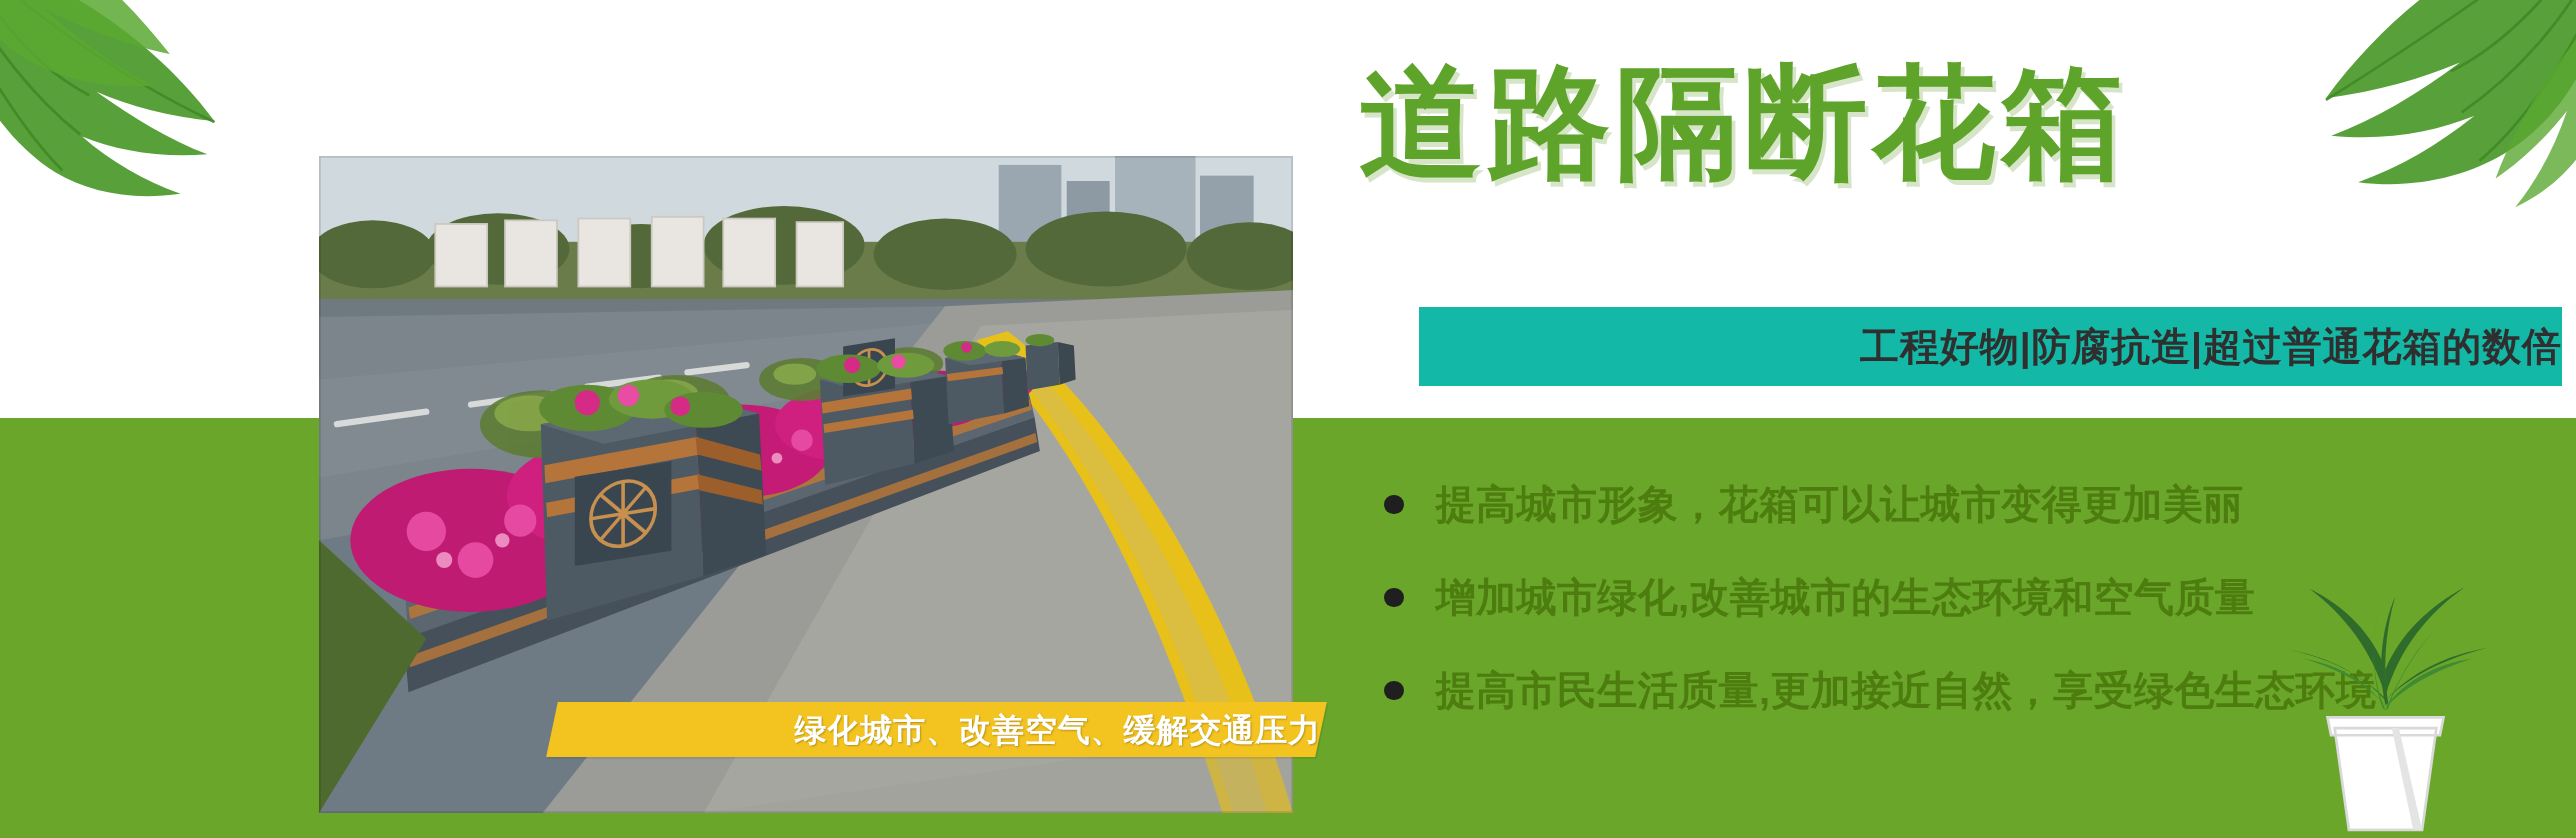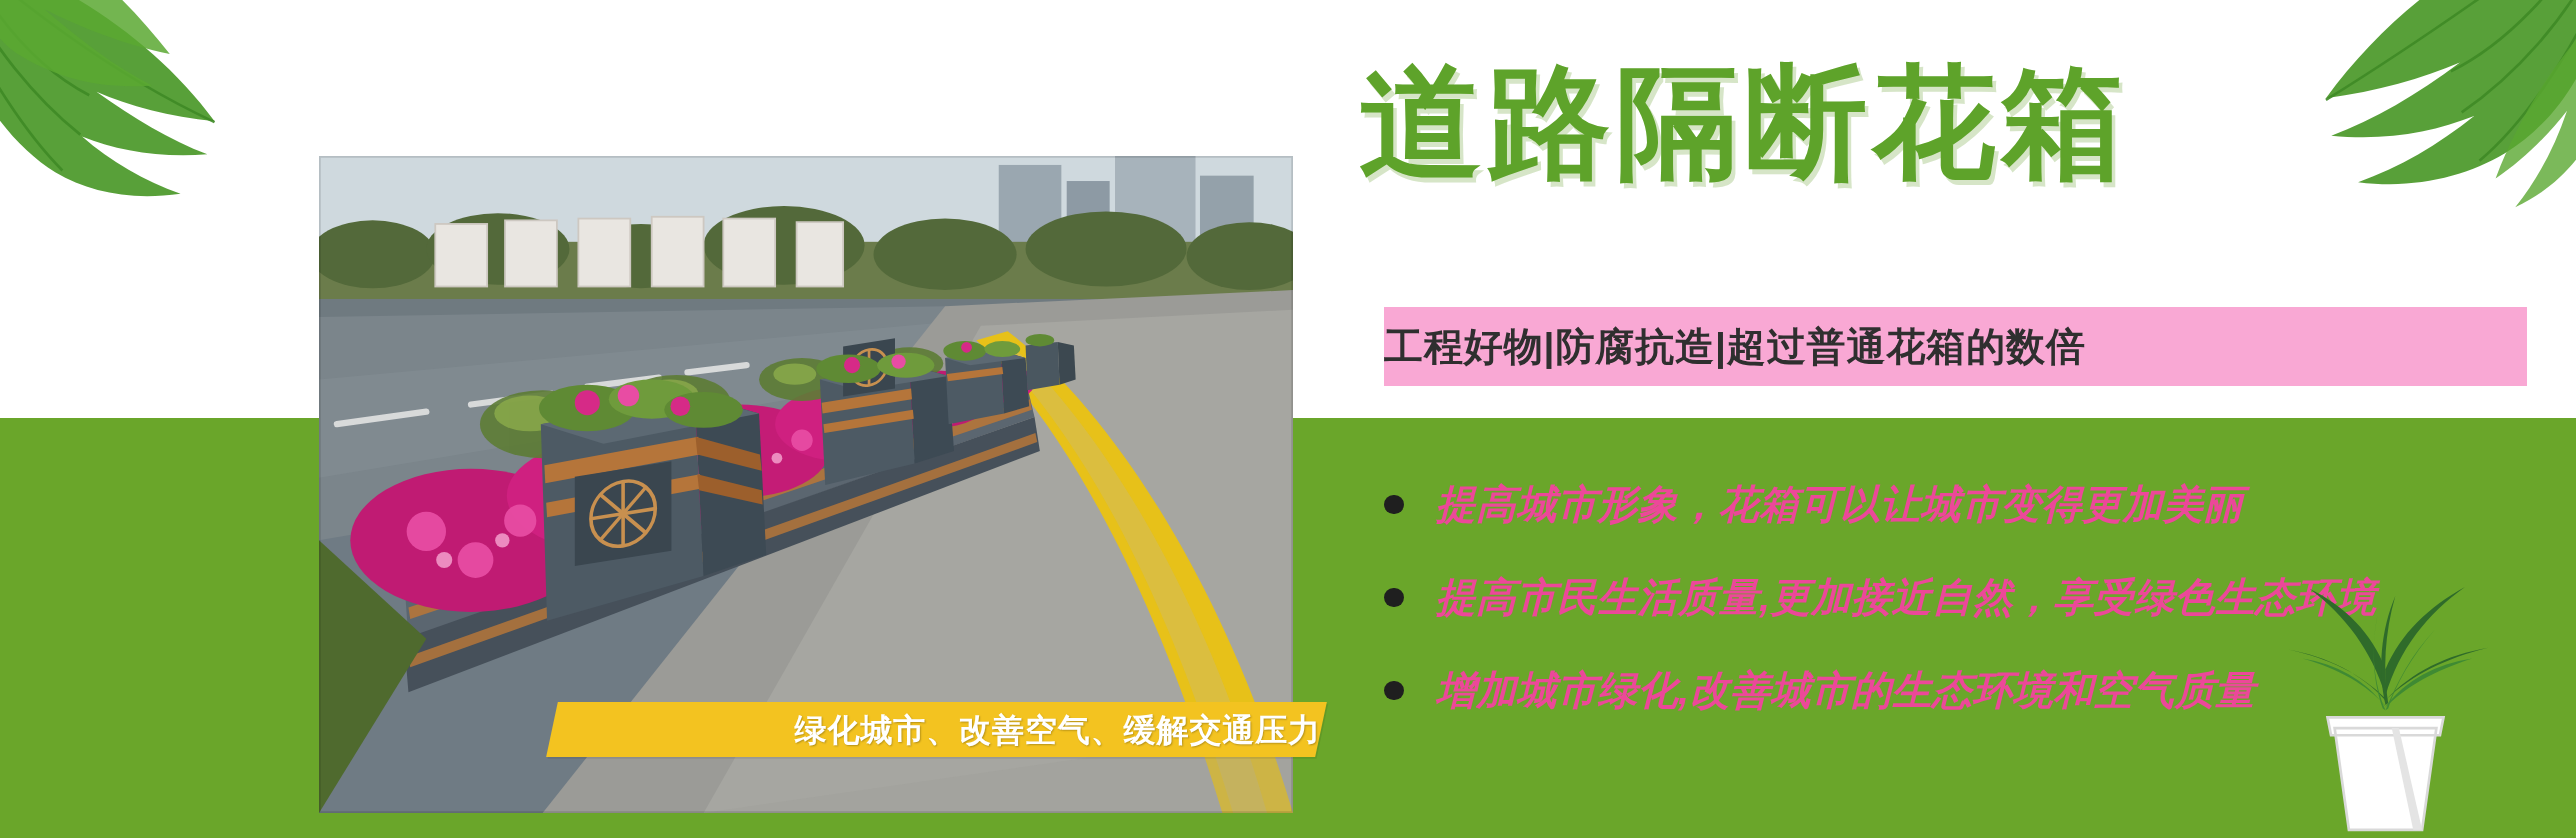--- a/index.html
+++ b/index.html
@@ -88,28 +88,28 @@
     font-weight: bold;
     color: #5ea32a;
     letter-spacing: 5.4px;
     line-height: 1;
     text-shadow: 3.6px 4.5px 0 rgba(120,170,70,0.30);
     white-space: nowrap;
   }
   
   .sub-banner {
     position: absolute;
-    left: 1384px;
+    left: 1419px;
     top: 307px;
     width: 1143px;
     height: 79px;
-    background: #f9a8d4;
+    background: #14b8a6;
     display: flex;
     align-items: center;
-    justify-content: flex-start;
+    justify-content: flex-end;
   }
   .sub-banner-text {
     color: #2f2f2f;
     font-size: 39px;
     font-weight: bold;
     letter-spacing: 0.9px;
     white-space: nowrap;
   }
   
   .bullets {
@@ -125,26 +125,25 @@
   }
   .bullet-dot {
     width: 19.7px;
     height: 19.7px;
     border-radius: 50%;
     background: #1f1f1f;
     flex: 0 0 19.7px;
     margin-right: 32px;
   }
   .bullet-text {
-    color: #ec4899;
+    color: #4d7c0f;
     font-size: 40px;
     font-weight: bold;
     letter-spacing: 0.4px;
     white-space: nowrap;
-    font-style: italic;
   }
   
   .plant {
     position: absolute;
     right: 70px;
     bottom: 0px;
     width: 241px;
     height: 295px;
     pointer-events: none;
   }
@@ -375,25 +374,25 @@
     <span class="sub-banner-text">工程好物|防腐抗造|超过普通花箱的数倍</span>
   </div>
 
   <div class="bullets">
     <div class="bullet-row">
       <span class="bullet-dot"></span>
       <span class="bullet-text">提高城市形象，花箱可以让城市变得更加美丽</span>
     </div>
     <div class="bullet-row">
       <span class="bullet-dot"></span>
-      <span class="bullet-text">提高市民生活质量,更加接近自然，享受绿色生态环境</span>
+      <span class="bullet-text">增加城市绿化,改善城市的生态环境和空气质量</span>
     </div>
     <div class="bullet-row">
       <span class="bullet-dot"></span>
-      <span class="bullet-text">增加城市绿化,改善城市的生态环境和空气质量</span>
+      <span class="bullet-text">提高市民生活质量,更加接近自然，享受绿色生态环境</span>
     </div>
   </div>
 
   <svg class="plant" viewBox="0 0 270 330">
     <g fill="#2f6b2a">
       <path d="M135 170 C120 120 90 80 50 50 C90 70 120 100 135 140 Z"></path>
       <path d="M135 170 C150 118 182 78 224 48 C184 70 152 100 135 140 Z"></path>
       <path d="M135 175 C108 145 70 126 26 118 C72 128 108 146 134 172 Z"></path>
       <path d="M135 175 C164 143 204 124 250 116 C202 128 166 146 138 172 Z"></path>
       <path d="M135 180 C126 140 130 96 146 58 C134 100 132 142 138 178 Z"></path>

